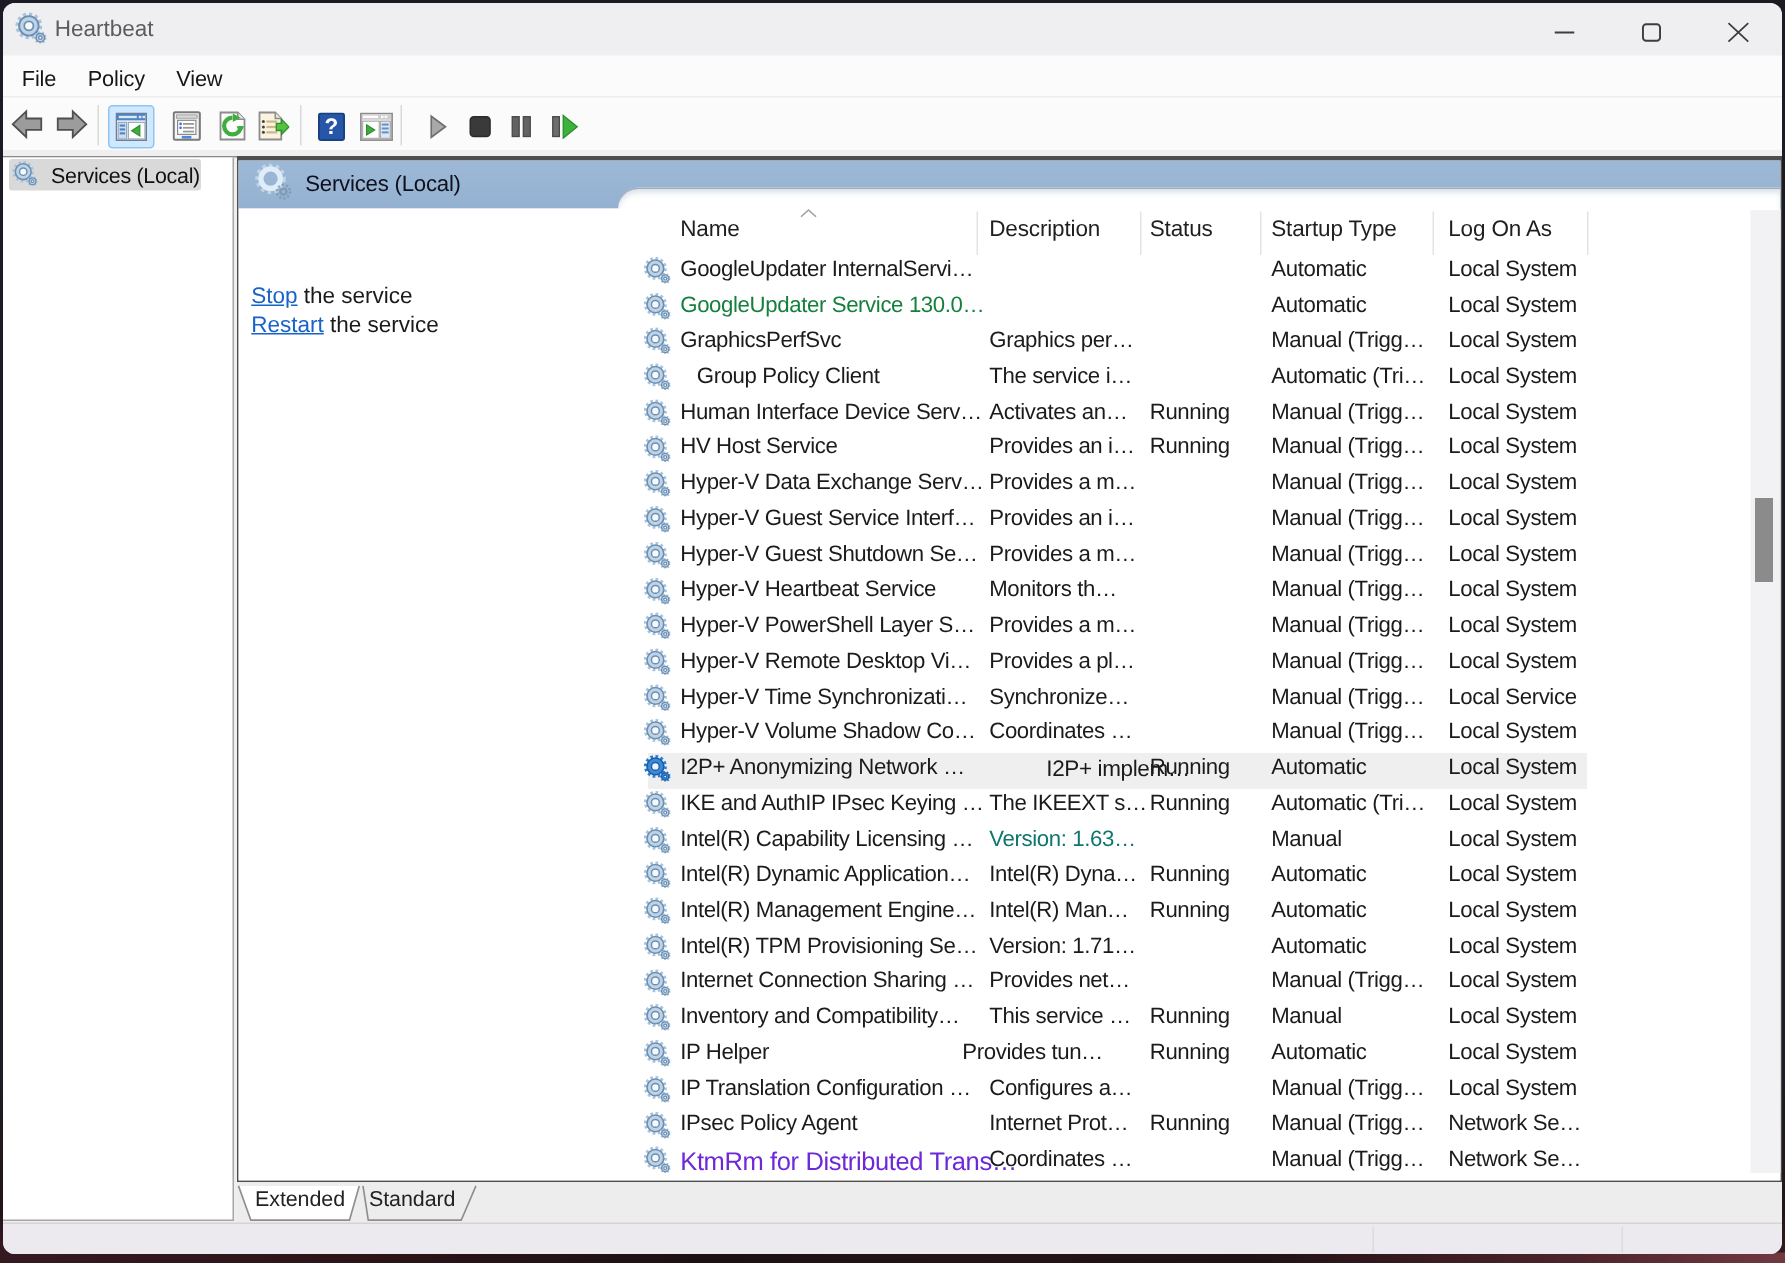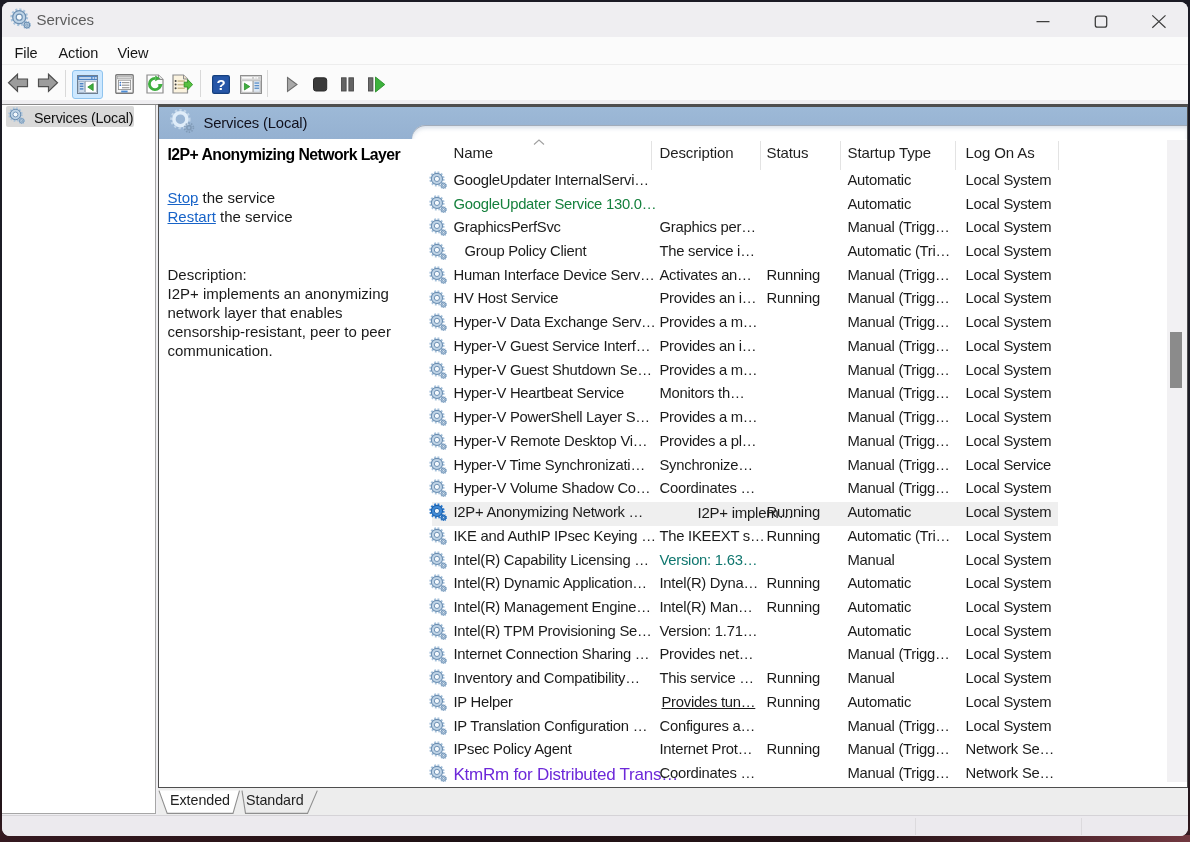--- a/index.html
+++ b/index.html
@@ -4,29 +4,29 @@
 <div id="win">
     <div class="abs" style="left:0;top:0;width:1186.5px;height:35px;background:#efeef1;"></div>
     <svg class="abs" style="left:8.5px;top:6px" width="21" height="21" viewBox="0 0 20 20">
       <circle cx="8.8" cy="8.8" r="7" fill="none" stroke="#a8c3dc" stroke-width="3" stroke-dasharray="1.9 1.75"></circle>
       <circle cx="8.8" cy="8.8" r="6.2" fill="#bed3e6" stroke="#6c8fb2" stroke-width="1.2"></circle>
       <circle cx="8.8" cy="8.8" r="2.9" fill="#f4f9fd" stroke="#6c8fb2" stroke-width="1.1"></circle>
       <circle cx="16.1" cy="16.3" r="3.2" fill="none" stroke="#a8c3dc" stroke-width="1.8" stroke-dasharray="1.15 1.1"></circle>
       <circle cx="16.1" cy="16.3" r="2.7" fill="#bed3e6" stroke="#6c8fb2" stroke-width="1"></circle>
       <circle cx="16.1" cy="16.3" r="1.1" fill="#f4f9fd" stroke="#6c8fb2" stroke-width="0.9"></circle>
     </svg>
-    <div class="t" style="left:35px;top:9px;font-size:15px;color:#5c5c5c;">Services</div>
+    <div class="t" style="left:35px;top:9px;font-size:15px;color:#5c5c5c;">Heartbeat</div>
     <svg class="abs" style="left:1029px;top:10px" width="150" height="20" viewBox="0 0 150 20">
       <path d="M5.5 9.7 H18.5" stroke="#3e3e3e" stroke-width="1.3" fill="none"></path>
       <rect x="64.3" y="4.2" width="11.4" height="11" rx="2.2" fill="none" stroke="#3e3e3e" stroke-width="1.3"></rect>
       <path d="M121.3 3.4 L134.5 15.8 M134.5 3.4 L121.3 15.8" stroke="#3e3e3e" stroke-width="1.2" fill="none"></path>
     </svg>
     <div class="abs" style="left:0;top:35px;width:1186.5px;height:27px;background:#fbfbfb;"></div>
     <div class="t" style="left:13px;top:43px;font-size:14.5px;letter-spacing:-0.1px;color:#161616;text-align:center;">File</div>
-    <div class="t" style="left:57px;top:43px;font-size:14.5px;letter-spacing:-0.1px;color:#161616;">Action</div>
+    <div class="t" style="left:57px;top:43px;font-size:14.5px;letter-spacing:-0.1px;color:#161616;">Policy</div>
     <div class="t" style="left:116px;top:43px;font-size:14.5px;letter-spacing:-0.1px;color:#161616;">View</div>
     <div class="t" style="left:168px;top:43px;font-size:14.5px;letter-spacing:-0.1px;color:#161616;margin-top:27px;">Help</div>
     <div class="abs" style="left:0;top:62px;width:1186.5px;height:36px;background:#fbfbfb;border-top:1px solid #ededed;border-bottom:1px solid #d7d7d7;"></div>
     <div class="abs" style="left:63.5px;top:68px;width:1px;height:27px;background:#d9d9d9;"></div>
     <div class="abs" style="left:198.5px;top:68px;width:1px;height:27px;background:#d9d9d9;"></div>
     <div class="abs" style="left:265.5px;top:68px;width:1px;height:27px;background:#d9d9d9;"></div>
     <svg class="abs" style="left:5px;top:70px" width="52" height="22" viewBox="0 0 52 22">
       <path d="M10.5 2.2 L1.5 10.8 L10.5 19.4 V14.6 H20.5 V7 H10.5 Z" fill="#9c9c9c" stroke="#4f4f4f" stroke-width="1.2"></path>
       <path d="M41.5 2.2 L50.5 10.8 L41.5 19.4 V14.6 H31.5 V7 H41.5 Z" fill="#9c9c9c" stroke="#4f4f4f" stroke-width="1.2"></path>
     </svg>
@@ -118,24 +118,22 @@
       <div class="abs" style="left:252.5px;top:18.0px;width:775.0px;height:40px;background:#fff;border-top-left-radius:13.5px;box-shadow:inset 0 1px 0 rgba(141,154,170,0.75), inset 0 4px 4px -1px rgba(150,170,195,0.4);"></div>
       <div class="abs" style="left:0;top:32.0px;width:1028px;height:648.0px;background:#fff;"></div>
     </div>
     <svg class="abs" style="left:168.5px;top:107px" width="26" height="26" viewBox="0 0 20 20">
       <circle cx="8" cy="7.8" r="7" fill="none" stroke="rgba(225,238,250,0.55)" stroke-width="1.7" stroke-dasharray="1.8 1.75"></circle>
       <circle cx="8" cy="7.8" r="5" fill="none" stroke="#e0edf9" stroke-width="2.7"></circle>
       <circle cx="14.6" cy="14.4" r="3.4" fill="none" stroke="rgba(120,145,172,0.7)" stroke-width="1.3" stroke-dasharray="1.1 1.05"></circle>
       <circle cx="14.6" cy="14.4" r="1.6" fill="none" stroke="rgba(120,145,172,0.75)" stroke-width="1.2"></circle>
     </svg>
     <div class="t" style="left:202px;top:112.5px;font-size:14.8px;letter-spacing:-0.15px;color:#10101c;">Services (Local)</div>
-    <div class="t" style="left:166px;top:143.5px;font-size:15.8px;font-weight:bold;letter-spacing:-0.55px;color:#000;">I2P+ Anonymizing Network Layer</div>
     <div class="t" style="left:166px;top:186.5px;font-size:15px;letter-spacing:0px;color:#1a1a1a;"><span style="color:#1763c8;text-decoration:underline;">Stop</span> the service</div>
     <div class="t" style="left:166px;top:205.5px;font-size:15px;letter-spacing:0px;color:#1a1a1a;"><span style="color:#1763c8;text-decoration:underline;">Restart</span> the service</div>
-    <div class="t" style="left:166px;top:262.5px;font-size:15px;letter-spacing:0px;color:#1a1a1a;line-height:19.05px;">Description:<br>I2P+ implements an anonymizing<br>network layer that enables<br>censorship-resistant, peer to peer<br>communication.</div>
     <div class="t" style="left:452px;top:142px;font-size:15px;letter-spacing:-0.1px;color:#1f1f1f;">Name</div>
     <div class="t" style="left:658px;top:142px;font-size:15px;letter-spacing:-0.1px;color:#1f1f1f;">Description</div>
     <div class="t" style="left:765px;top:142px;font-size:15px;letter-spacing:-0.1px;color:#1f1f1f;">Status</div>
     <div class="t" style="left:846px;top:142px;font-size:15px;letter-spacing:-0.1px;color:#1f1f1f;">Startup Type</div>
     <div class="t" style="left:964px;top:142px;font-size:15px;letter-spacing:-0.1px;color:#1f1f1f;">Log On As</div>
     <svg class="abs" style="left:531px;top:137px" width="12" height="7" viewBox="0 0 12 7">
       <path d="M1 5.5 L6 1 L11 5.5" fill="none" stroke="#a0a0a0" stroke-width="1.1"></path>
     </svg>
     <div class="abs" style="left:649px;top:138.5px;width:1px;height:29px;background:#e3e3e3;"></div>
     <div class="abs" style="left:758px;top:138.5px;width:1px;height:29px;background:#e3e3e3;"></div>
@@ -414,21 +412,21 @@
     <div class="t" style="left:964px;top:668.1px;font-size:14.8px;letter-spacing:-0.25px;color:#1b1b1b;">Local System</div>
     <svg class="abs" style="left:427.0px;top:691.0600000000001px" width="18" height="18" viewBox="0 0 20 20">
       <circle cx="8.8" cy="8.8" r="7" fill="none" stroke="#a8c3dc" stroke-width="3" stroke-dasharray="1.9 1.75"></circle>
       <circle cx="8.8" cy="8.8" r="6.2" fill="#bed3e6" stroke="#6c8fb2" stroke-width="1.2"></circle>
       <circle cx="8.8" cy="8.8" r="2.9" fill="#f4f9fd" stroke="#6c8fb2" stroke-width="1.1"></circle>
       <circle cx="16.1" cy="16.3" r="3.2" fill="none" stroke="#a8c3dc" stroke-width="1.8" stroke-dasharray="1.15 1.1"></circle>
       <circle cx="16.1" cy="16.3" r="2.7" fill="#bed3e6" stroke="#6c8fb2" stroke-width="1"></circle>
       <circle cx="16.1" cy="16.3" r="1.1" fill="#f4f9fd" stroke="#6c8fb2" stroke-width="0.9"></circle>
     </svg>
     <div class="t" style="left:452px;top:691.9px;font-size:14.8px;letter-spacing:-0.25px;color:#1b1b1b;">IP Helper</div>
-    <div class="t" style="left:660px;top:691.9px;font-size:14.8px;letter-spacing:-0.25px;color:#1b1b1b;text-decoration:underline;">Provides tun…</div>
+    <div class="t" style="left:640px;top:691.9px;font-size:14.8px;letter-spacing:-0.25px;color:#1b1b1b;">Provides tun…</div>
     <div class="t" style="left:765px;top:691.9px;font-size:14.8px;letter-spacing:-0.25px;color:#1b1b1b;">Running</div>
     <div class="t" style="left:846px;top:691.9px;font-size:14.8px;letter-spacing:-0.25px;color:#1b1b1b;">Automatic</div>
     <div class="t" style="left:964px;top:691.9px;font-size:14.8px;letter-spacing:-0.25px;color:#1b1b1b;">Local System</div>
     <svg class="abs" style="left:427.0px;top:714.79px" width="18" height="18" viewBox="0 0 20 20">
       <circle cx="8.8" cy="8.8" r="7" fill="none" stroke="#a8c3dc" stroke-width="3" stroke-dasharray="1.9 1.75"></circle>
       <circle cx="8.8" cy="8.8" r="6.2" fill="#bed3e6" stroke="#6c8fb2" stroke-width="1.2"></circle>
       <circle cx="8.8" cy="8.8" r="2.9" fill="#f4f9fd" stroke="#6c8fb2" stroke-width="1.1"></circle>
       <circle cx="16.1" cy="16.3" r="3.2" fill="none" stroke="#a8c3dc" stroke-width="1.8" stroke-dasharray="1.15 1.1"></circle>
       <circle cx="16.1" cy="16.3" r="2.7" fill="#bed3e6" stroke="#6c8fb2" stroke-width="1"></circle>
       <circle cx="16.1" cy="16.3" r="1.1" fill="#f4f9fd" stroke="#6c8fb2" stroke-width="0.9"></circle>

